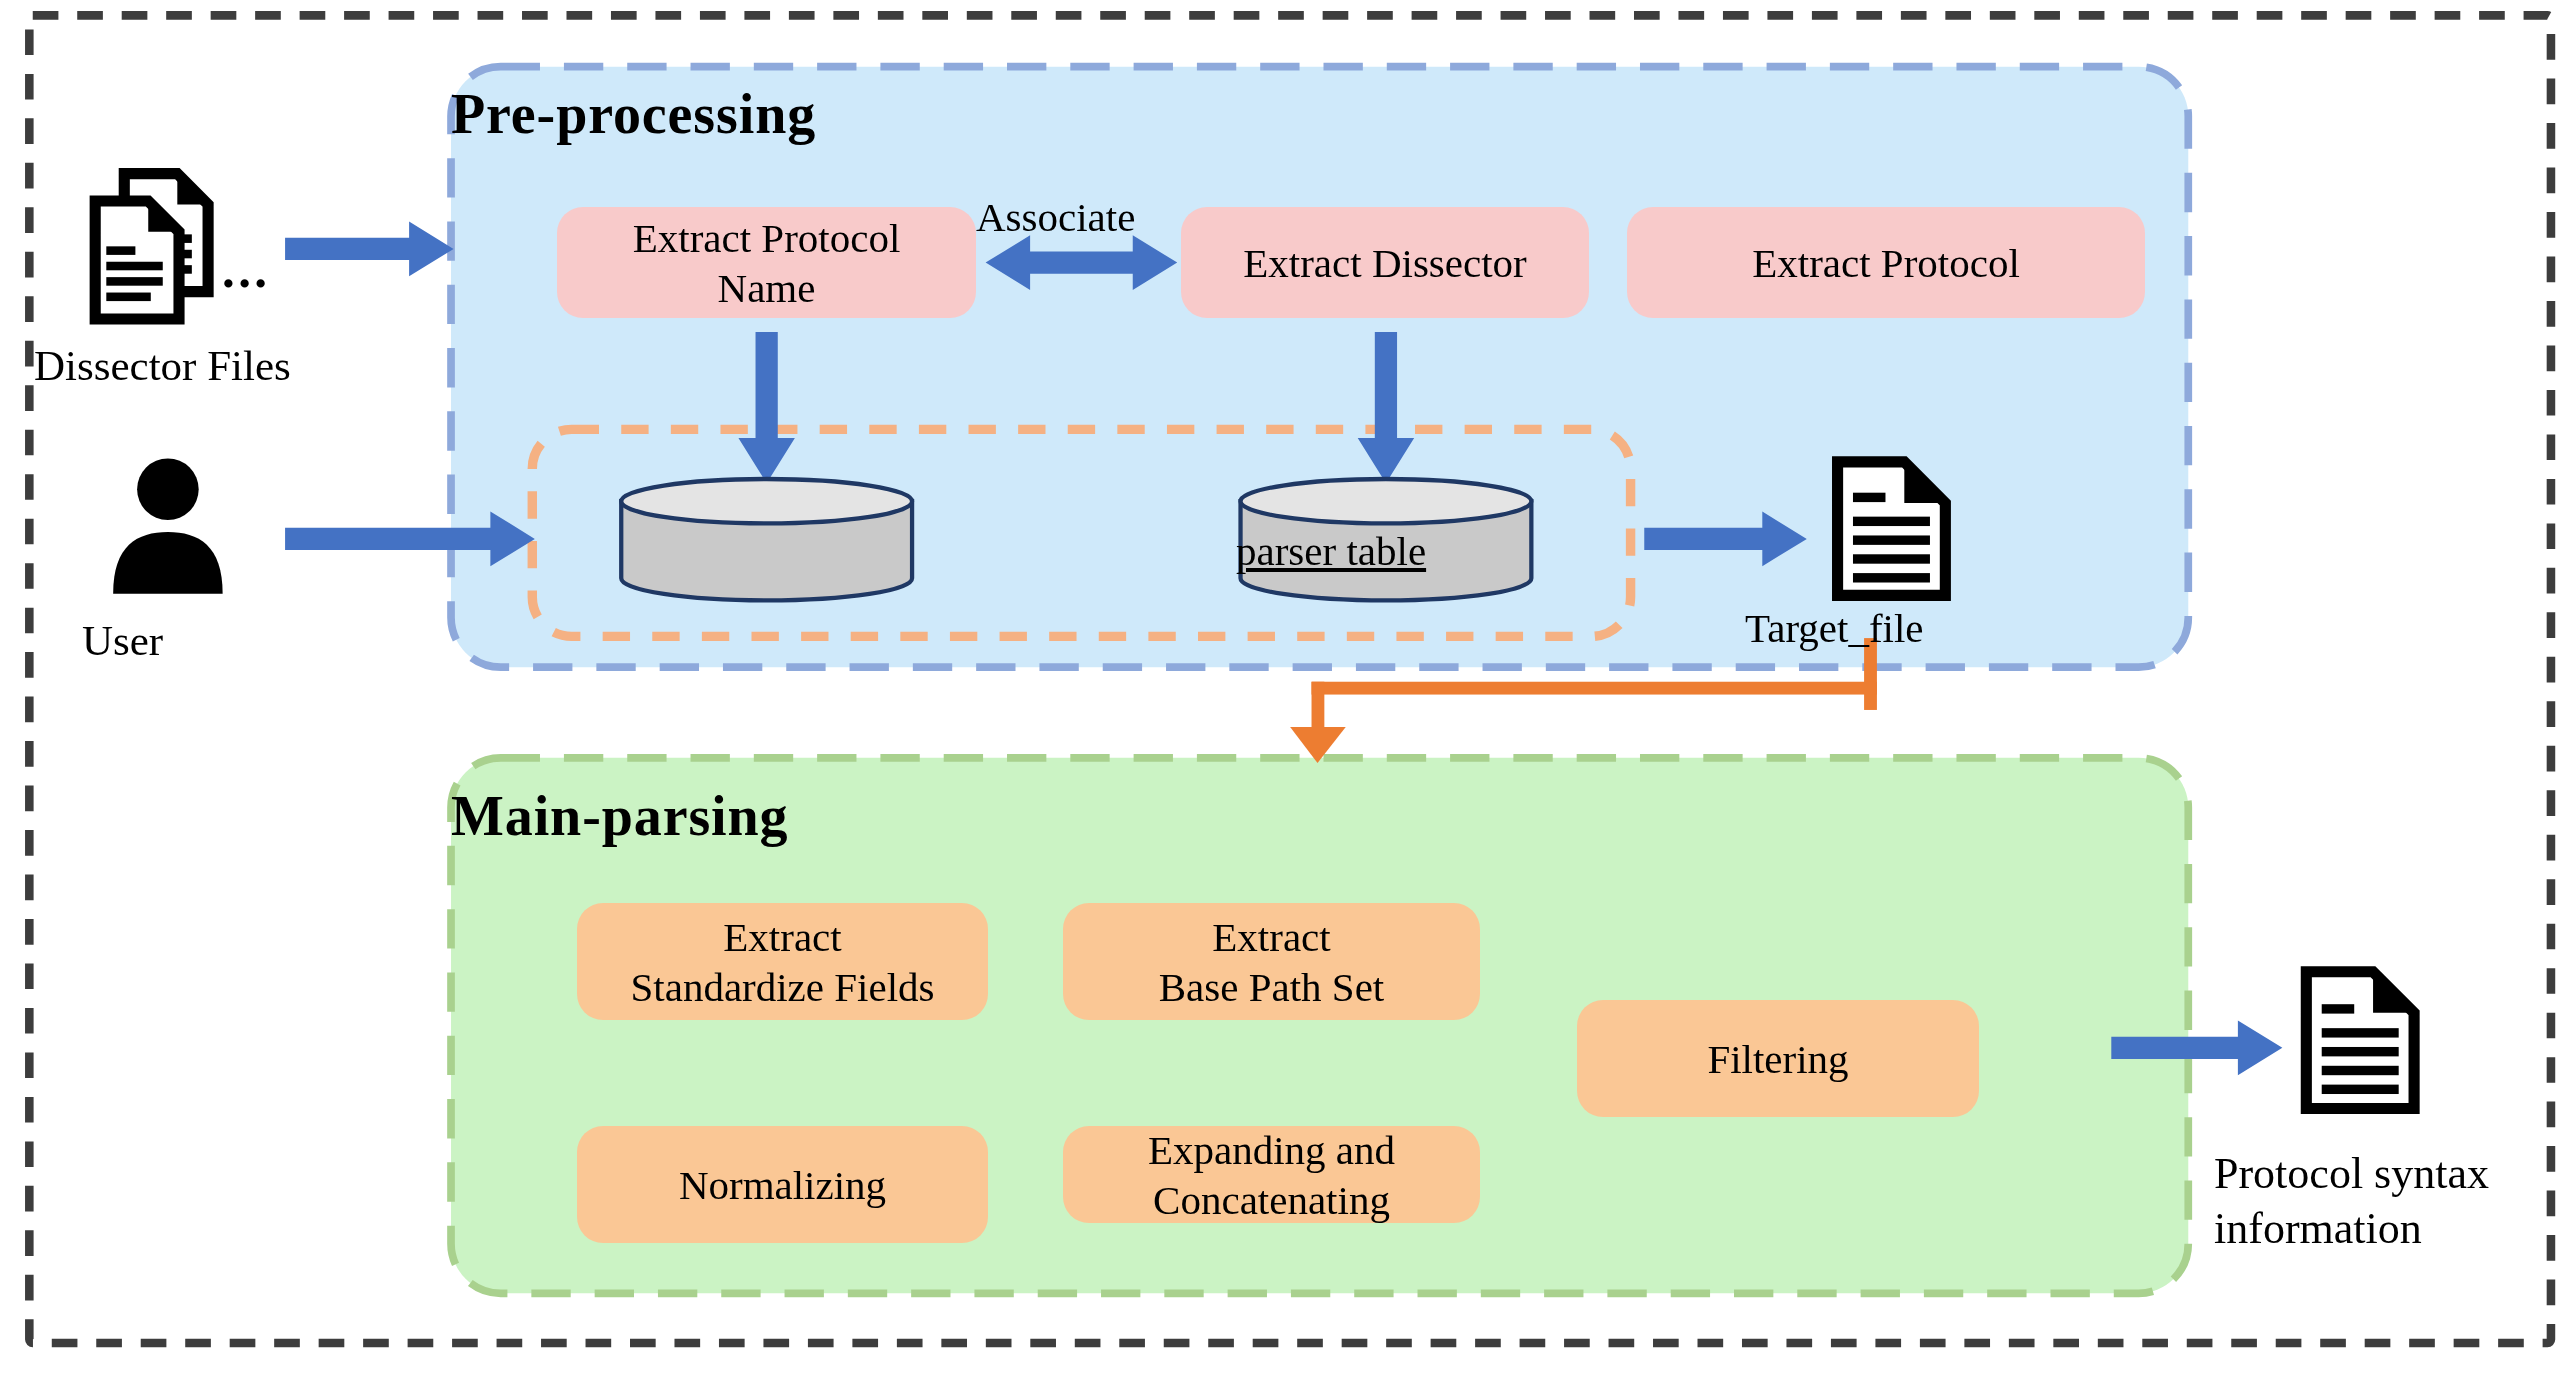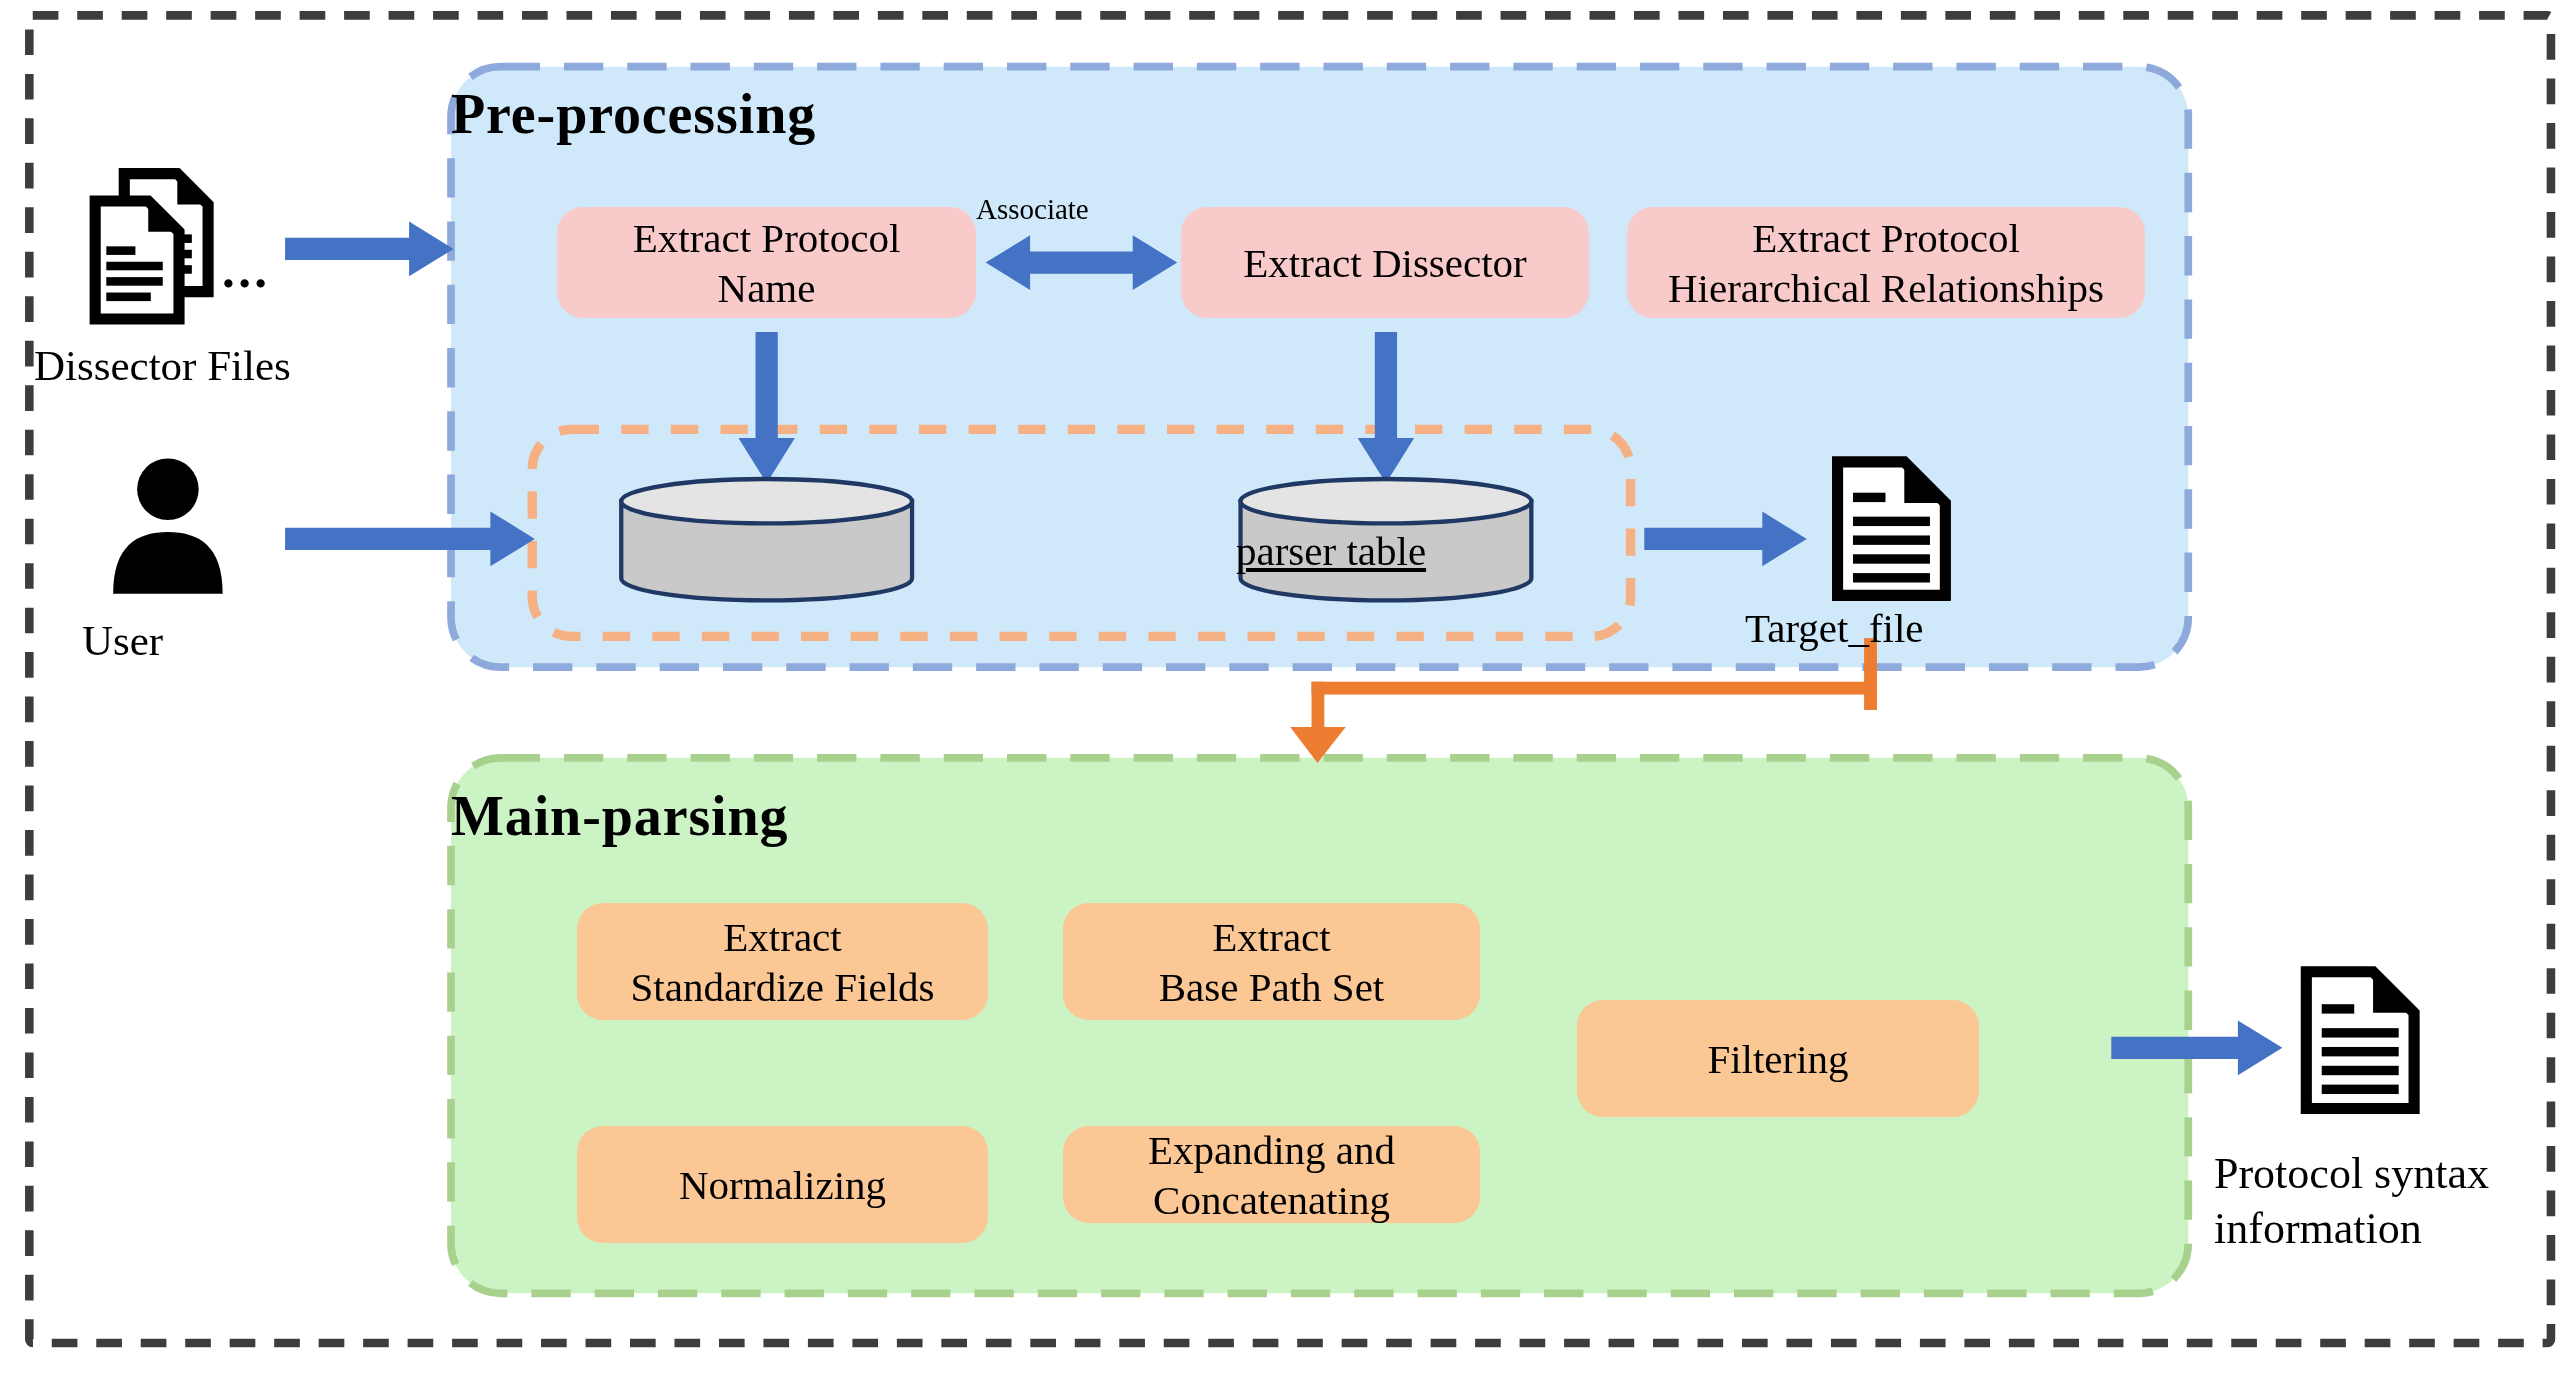--- a/index.html
+++ b/index.html
@@ -139,29 +139,28 @@
   </svg>
 
   <div class="lbl center title" style="left:451px;top:82px;width:1738px;">Pre-processing</div>
   <div class="lbl center title" style="left:451px;top:784px;width:1738px;">Main-parsing</div>
 
   <div class="node pink" style="left:557px;top:207px;width:419px;height:111px;">
     <span>Extract Protocol</span>
     <span>Name</span>
   </div>
 
-  <div class="lbl center nodelabel" style="left:976px;top:193px;width:205px;font-size:29px;">Associate</div>
+  <div class="lbl center nodelabel" style="left:976px;top:193px;width:205px;font-size:41px;">Associate</div>
 
   <div class="node pink" style="left:1181px;top:207px;width:408px;height:111px;">
     <span>Extract Dissector</span>
   </div>
 
   <div class="node pink" style="left:1627px;top:207px;width:518px;height:111px;">
     <span>Extract Protocol</span>
-    <span>Hierarchical Relationships</span>
   </div>
 
   <div class="lbl center nodelabel" style="left:1236px;top:527px;width:299px;text-decoration:underline;">parser table</div>
 
   <div class="lbl center nodelabel" style="left:1745px;top:604px;width:248px;">Target_file</div>
 
   <div class="node onode" style="left:577px;top:903px;width:411px;height:117px;">
     <span>Extract</span>
     <span>Standardize Fields</span>
   </div>

